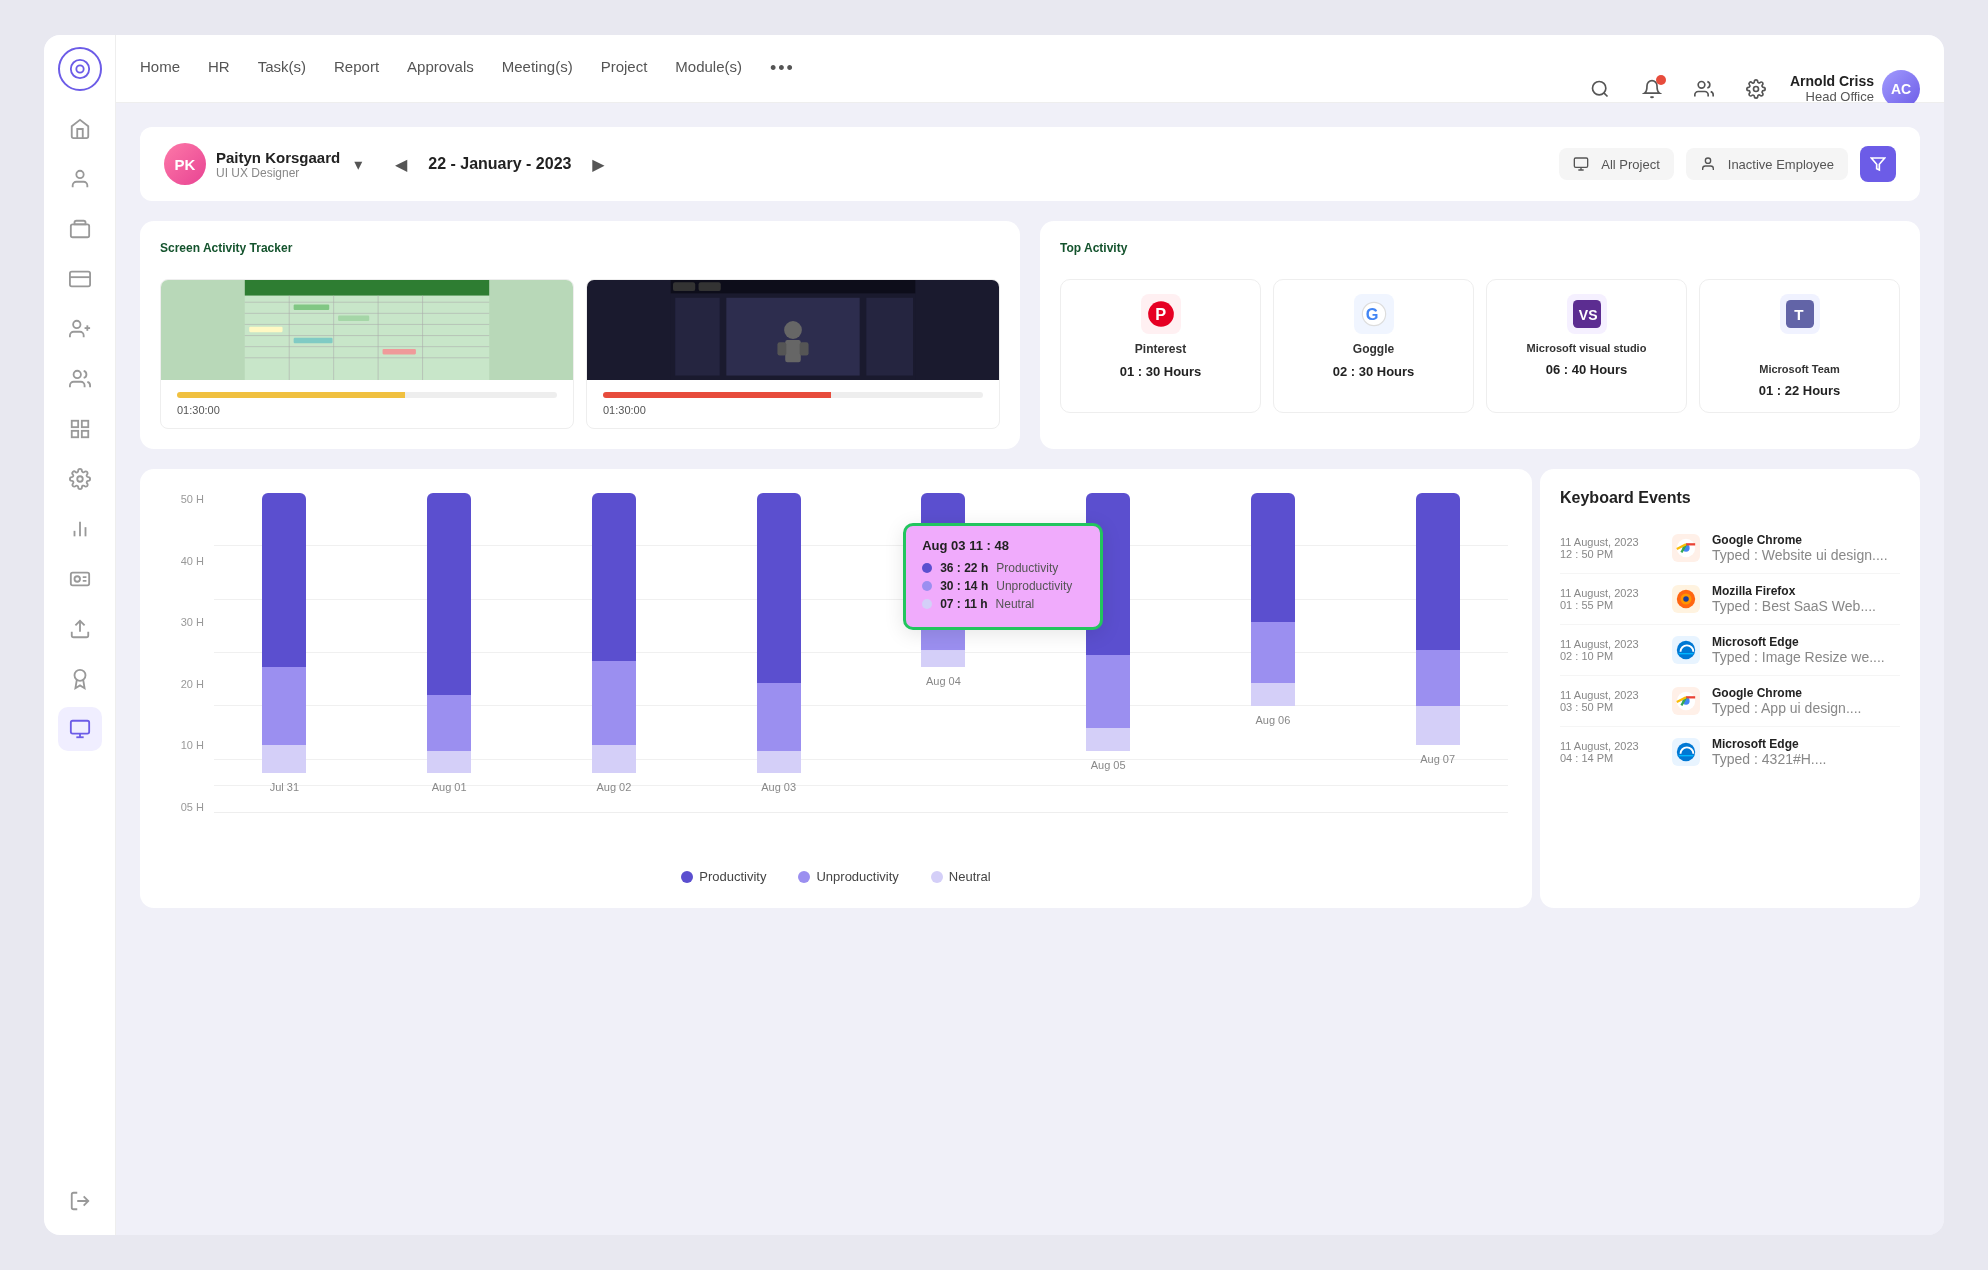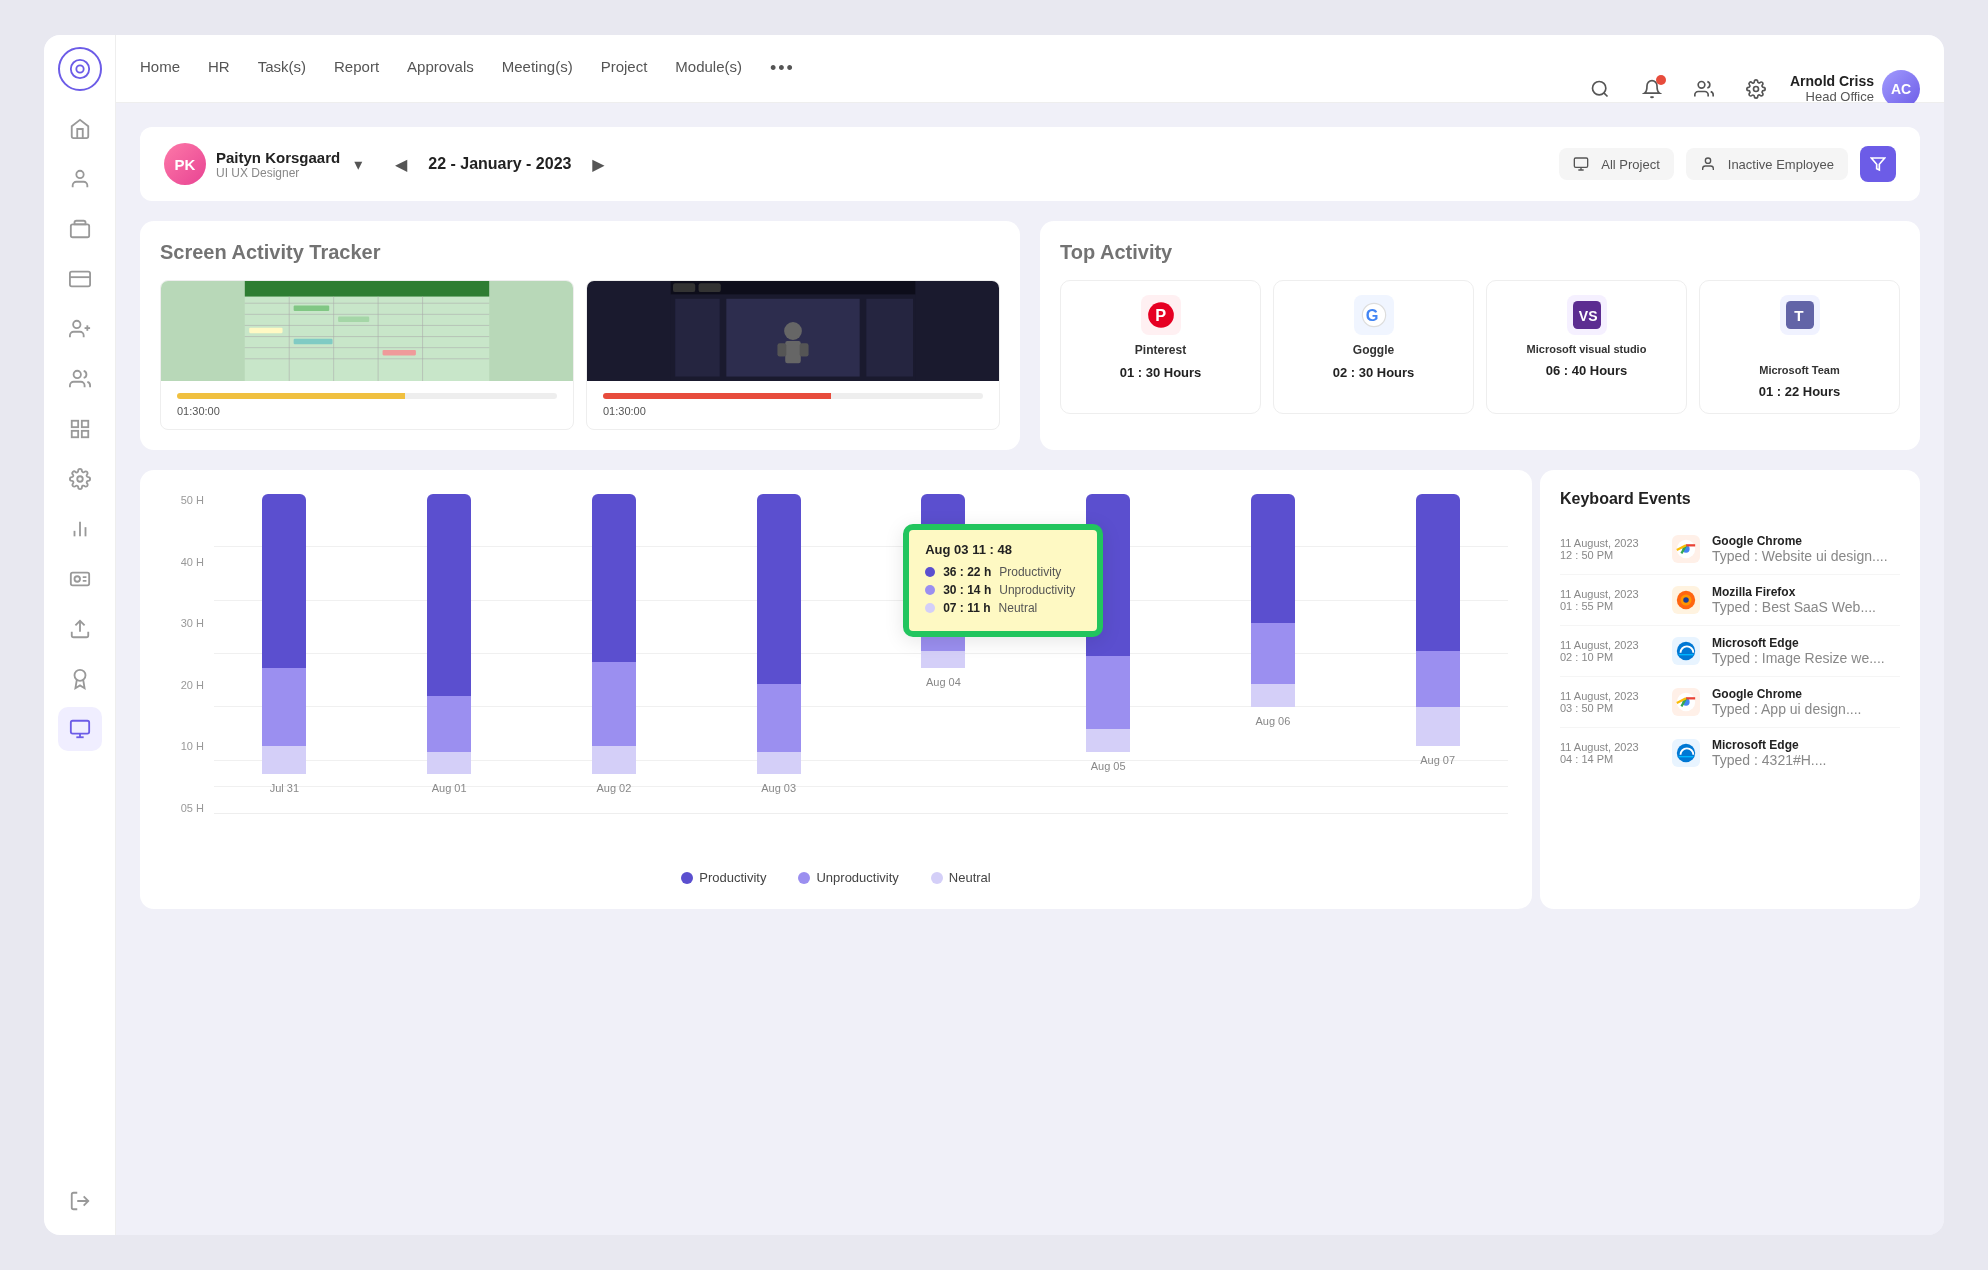--- a/index.html
+++ b/index.html
@@ -197,24 +197,24 @@
       gap: 20px;
       margin-bottom: 20px;
     }
     
     .card {
       background: #fff;
       border-radius: 14px;
       padding: 20px;
     }
     .card-title {
-      font-size: 20px;
+      font-size: 12px;
       font-weight: 700;
-      color: #737373;
-      margin-bottom: 16px;
+      color: #14532d;
+      margin-bottom: 24px;
     }
     
     .screen-thumbs {
       display: flex;
       gap: 12px;
     }
     .screen-thumb {
       flex: 1;
       border-radius: 8px;
       overflow: hidden;
@@ -321,22 +321,22 @@
       color: #888;
       margin-top: 8px;
       text-align: center;
       white-space: nowrap;
     }
     
     .chart-tooltip {
       position: absolute;
       top: 30px;
       left: 55%;
-      background: #fef9c3;
-      border: 6px solid #22c55e;
+      background: #f0abfc;
+      border: 3px solid #22c55e;
       border-radius: 10px;
       padding: 12px 16px;
       box-shadow: 0 4px 20px rgba(0,0,0,0.1);
       min-width: 200px;
       z-index: 5;
     }
     .tooltip-header {
       font-size: 13px;
       font-weight: 700;
       color: #222;

